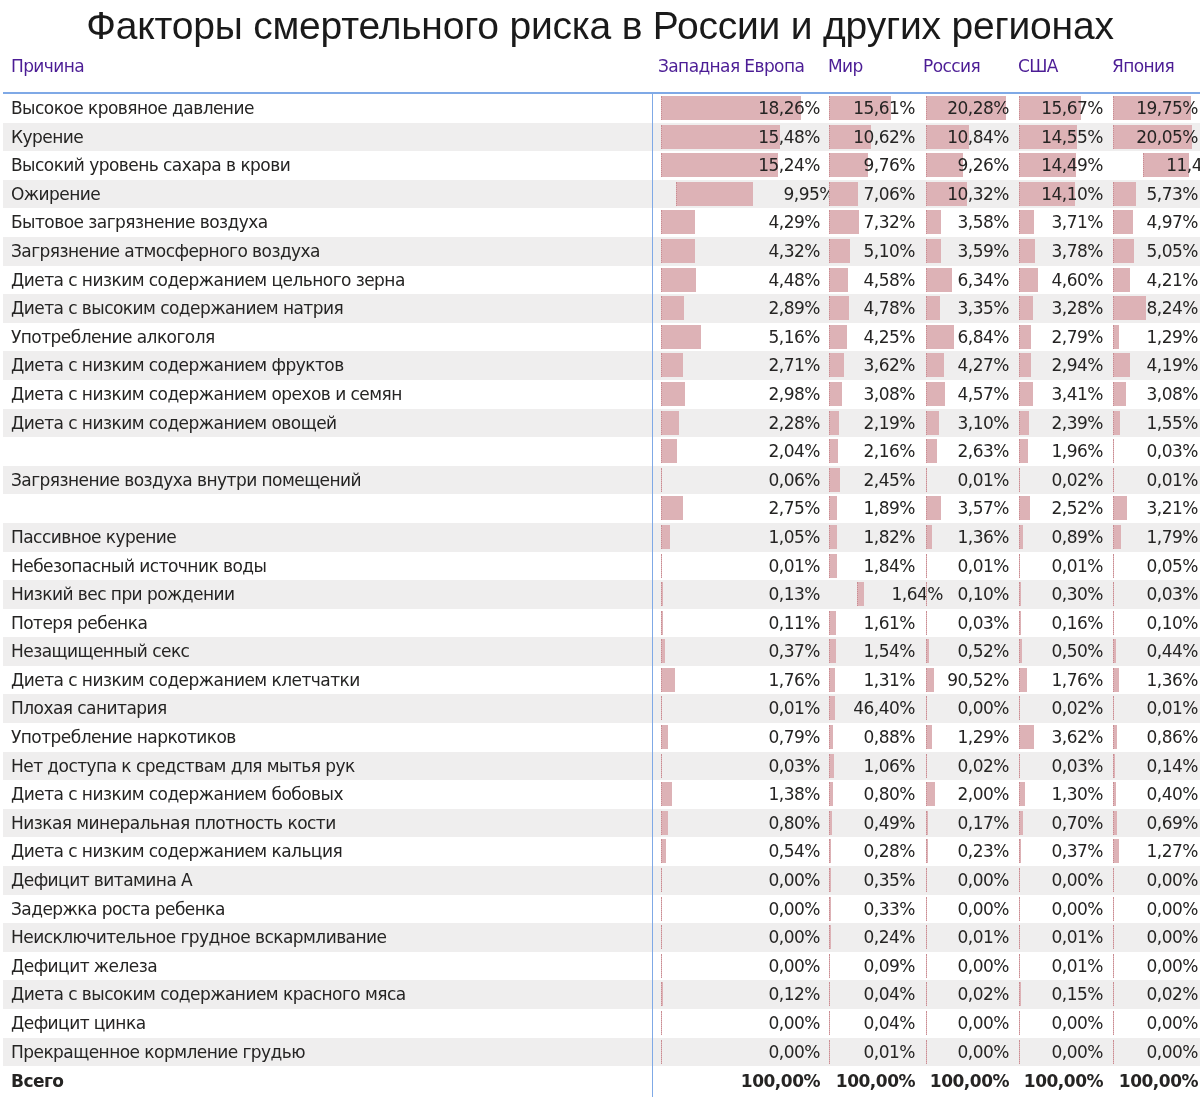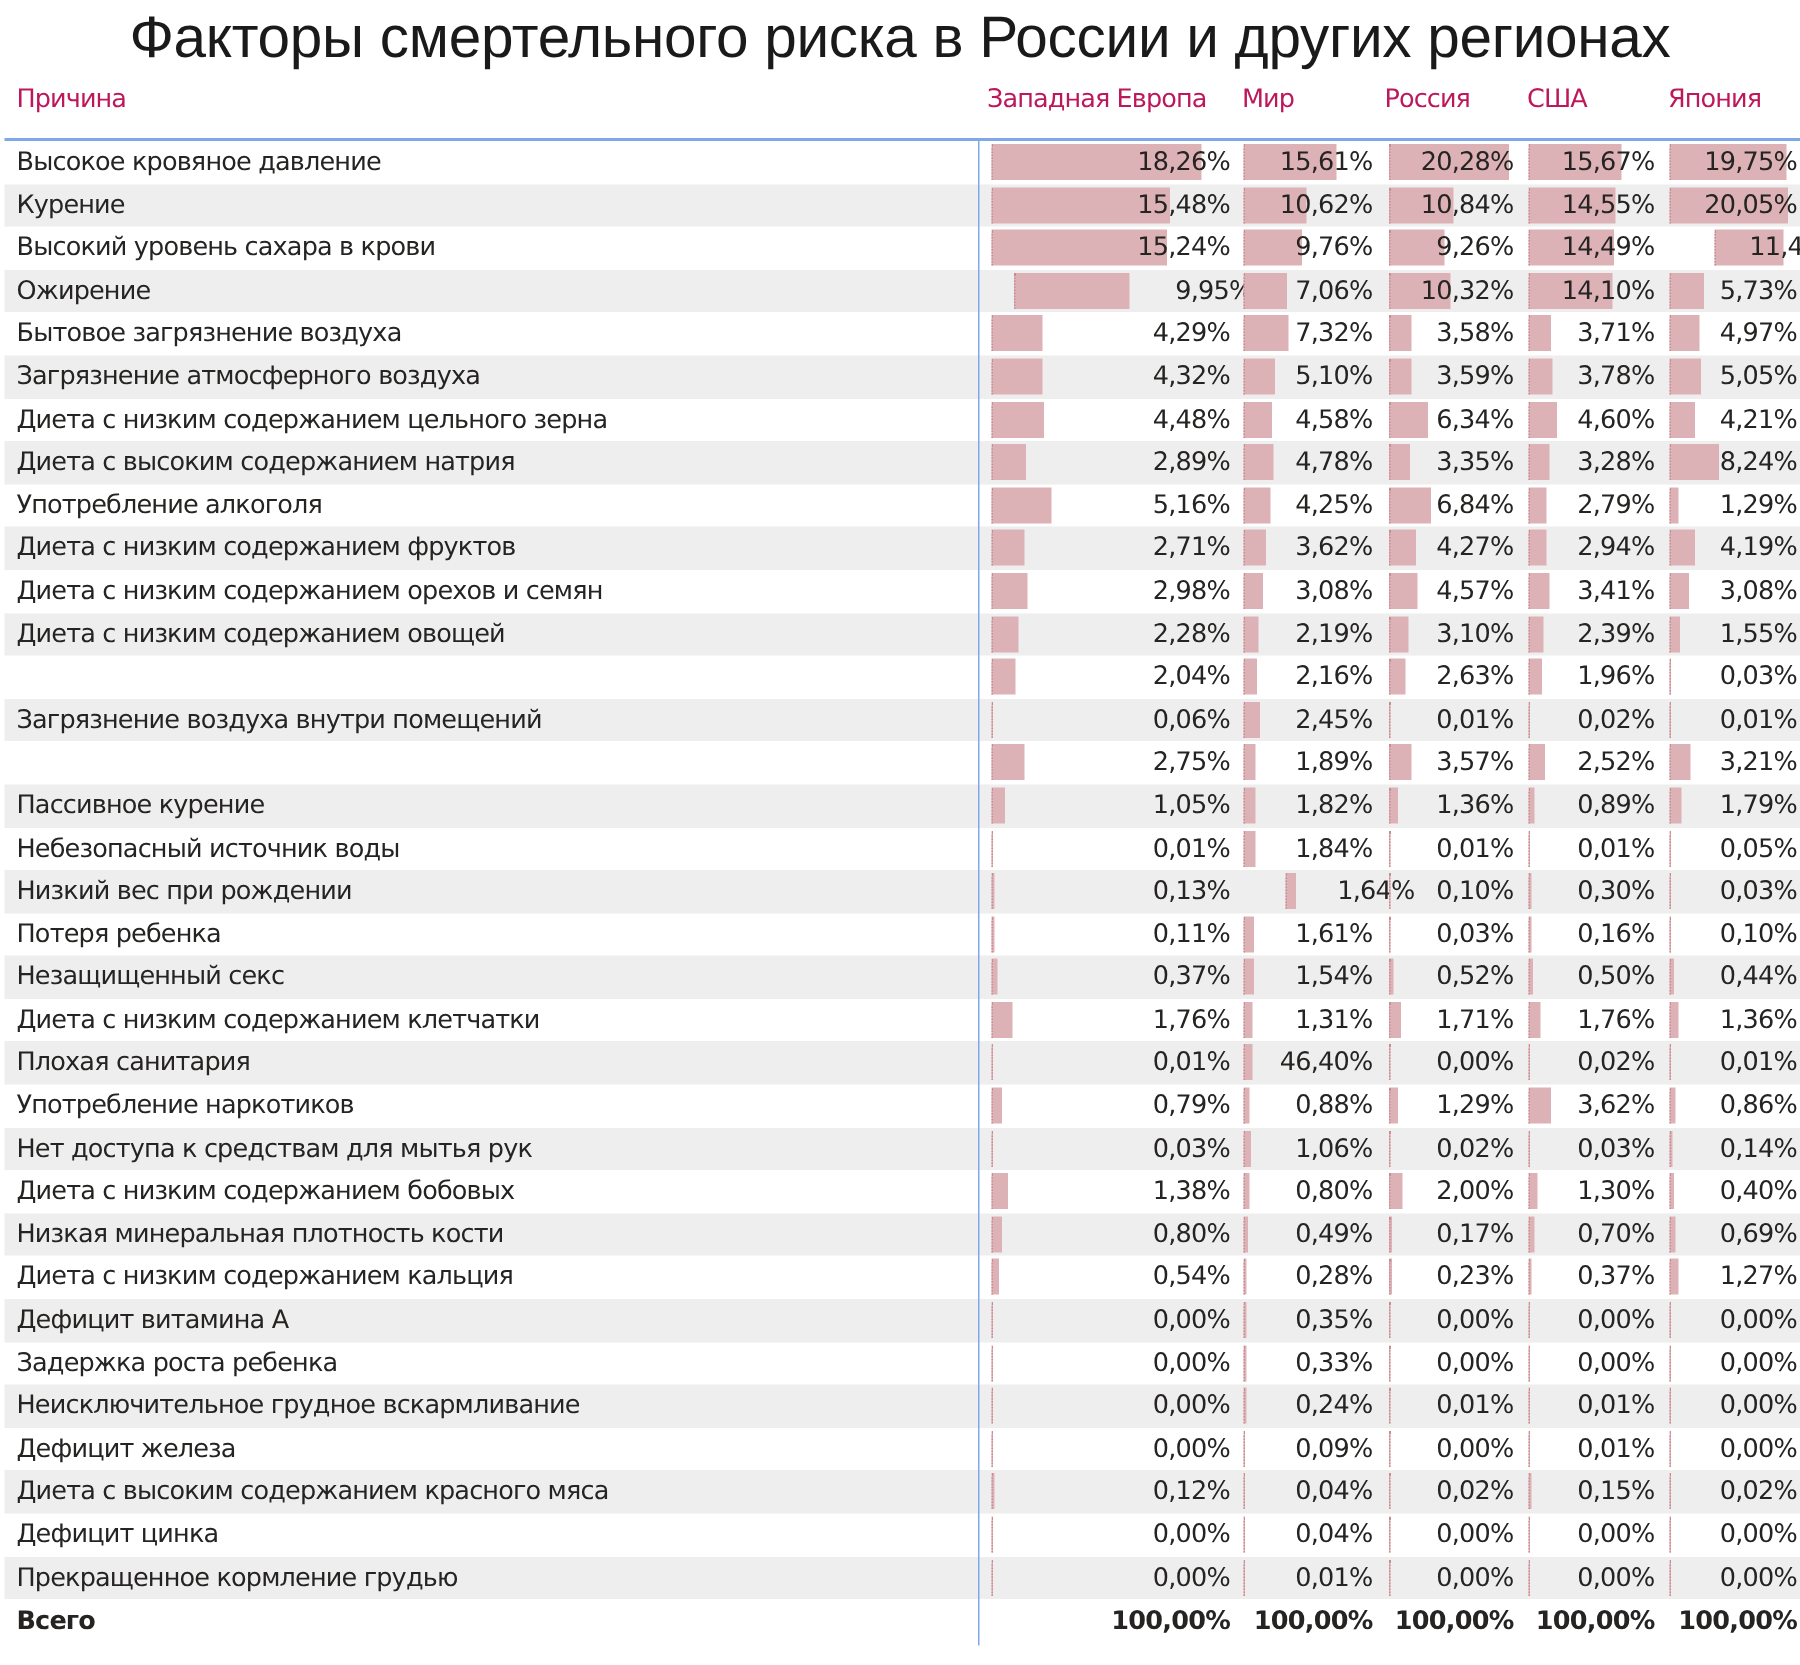--- a/index.html
+++ b/index.html
@@ -37,21 +37,21 @@
   .hdr {
     position: relative;
     height: 40px;
     border-bottom: 2px solid #7fa9e6;
   }
   .hdr .hcell {
     position: absolute;
     top: 3px;
     font-size: 17px;
     line-height: 22px;
-    color: #be185d;
+    color: #4c1d95;
     white-space: nowrap;
     font-family: "DejaVu Sans", sans-serif;
     letter-spacing: -0.6px;
   }
   .vline {
     position: absolute;
     left: 649px;
     top: 40px;
     width: 1px;
     height: 1005px;
@@ -577,21 +577,21 @@
         <div class="cell" style="left: 658px; width: 159px;">
           <div class="bar" style="width: 13px; background: rgb(221, 178, 182);"></div>
           <span class="val">1,76%</span>
         </div>
         <div class="cell" style="left: 826px; width: 86px;">
           <div class="bar" style="width: 5px; background: rgb(221, 178, 182);"></div>
           <span class="val">1,31%</span>
         </div>
         <div class="cell" style="left: 923px; width: 83px;">
           <div class="bar" style="width: 7px; background: rgb(221, 178, 182);"></div>
-          <span class="val">1,71%</span>
+          <span class="val">90,52%</span>
         </div>
         <div class="cell" style="left: 1016px; width: 84px;">
           <div class="bar" style="width: 7px; background: rgb(221, 178, 182);"></div>
           <span class="val">1,76%</span>
         </div>
         <div class="cell" style="left: 1110px; width: 85px;">
           <div class="bar" style="width: 5px; background: rgb(221, 178, 182);"></div>
           <span class="val">1,36%</span>
         </div>
       </div>

